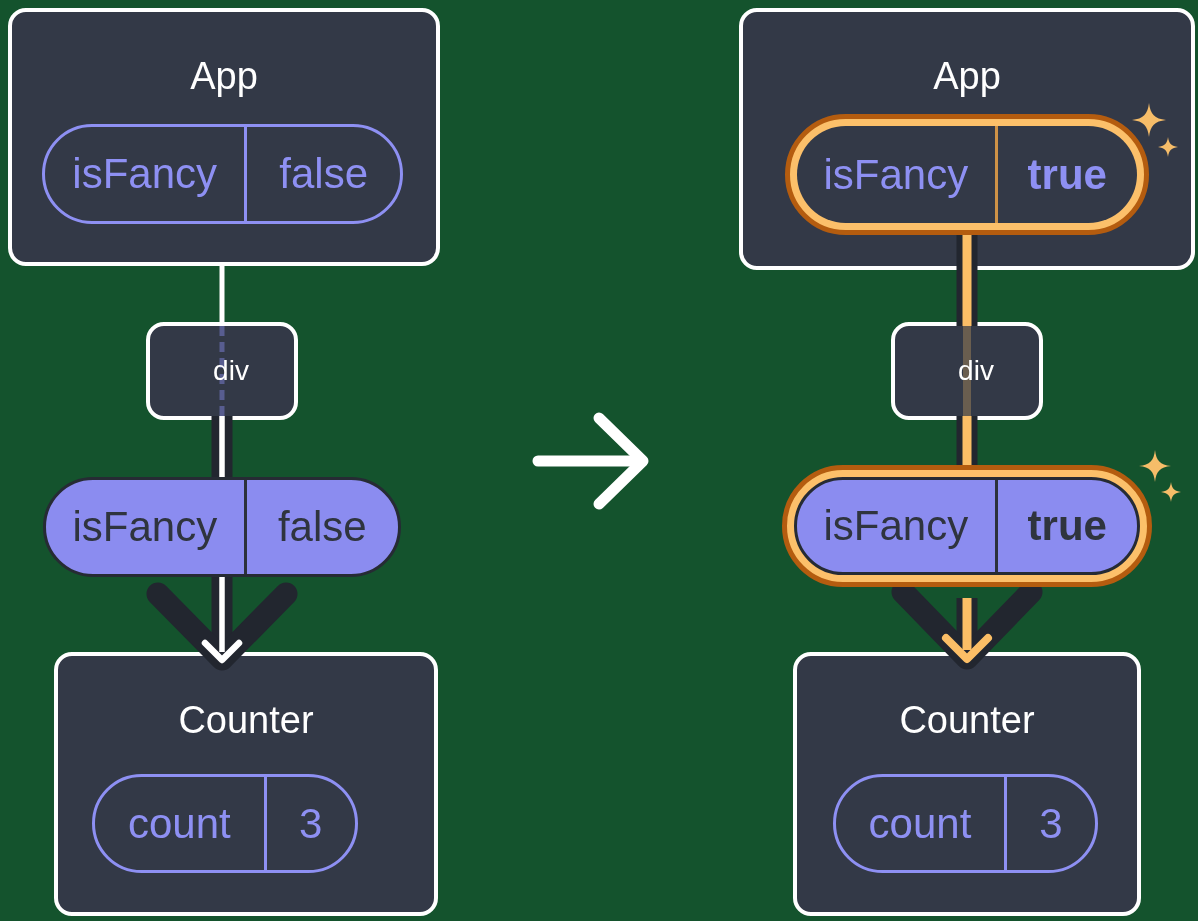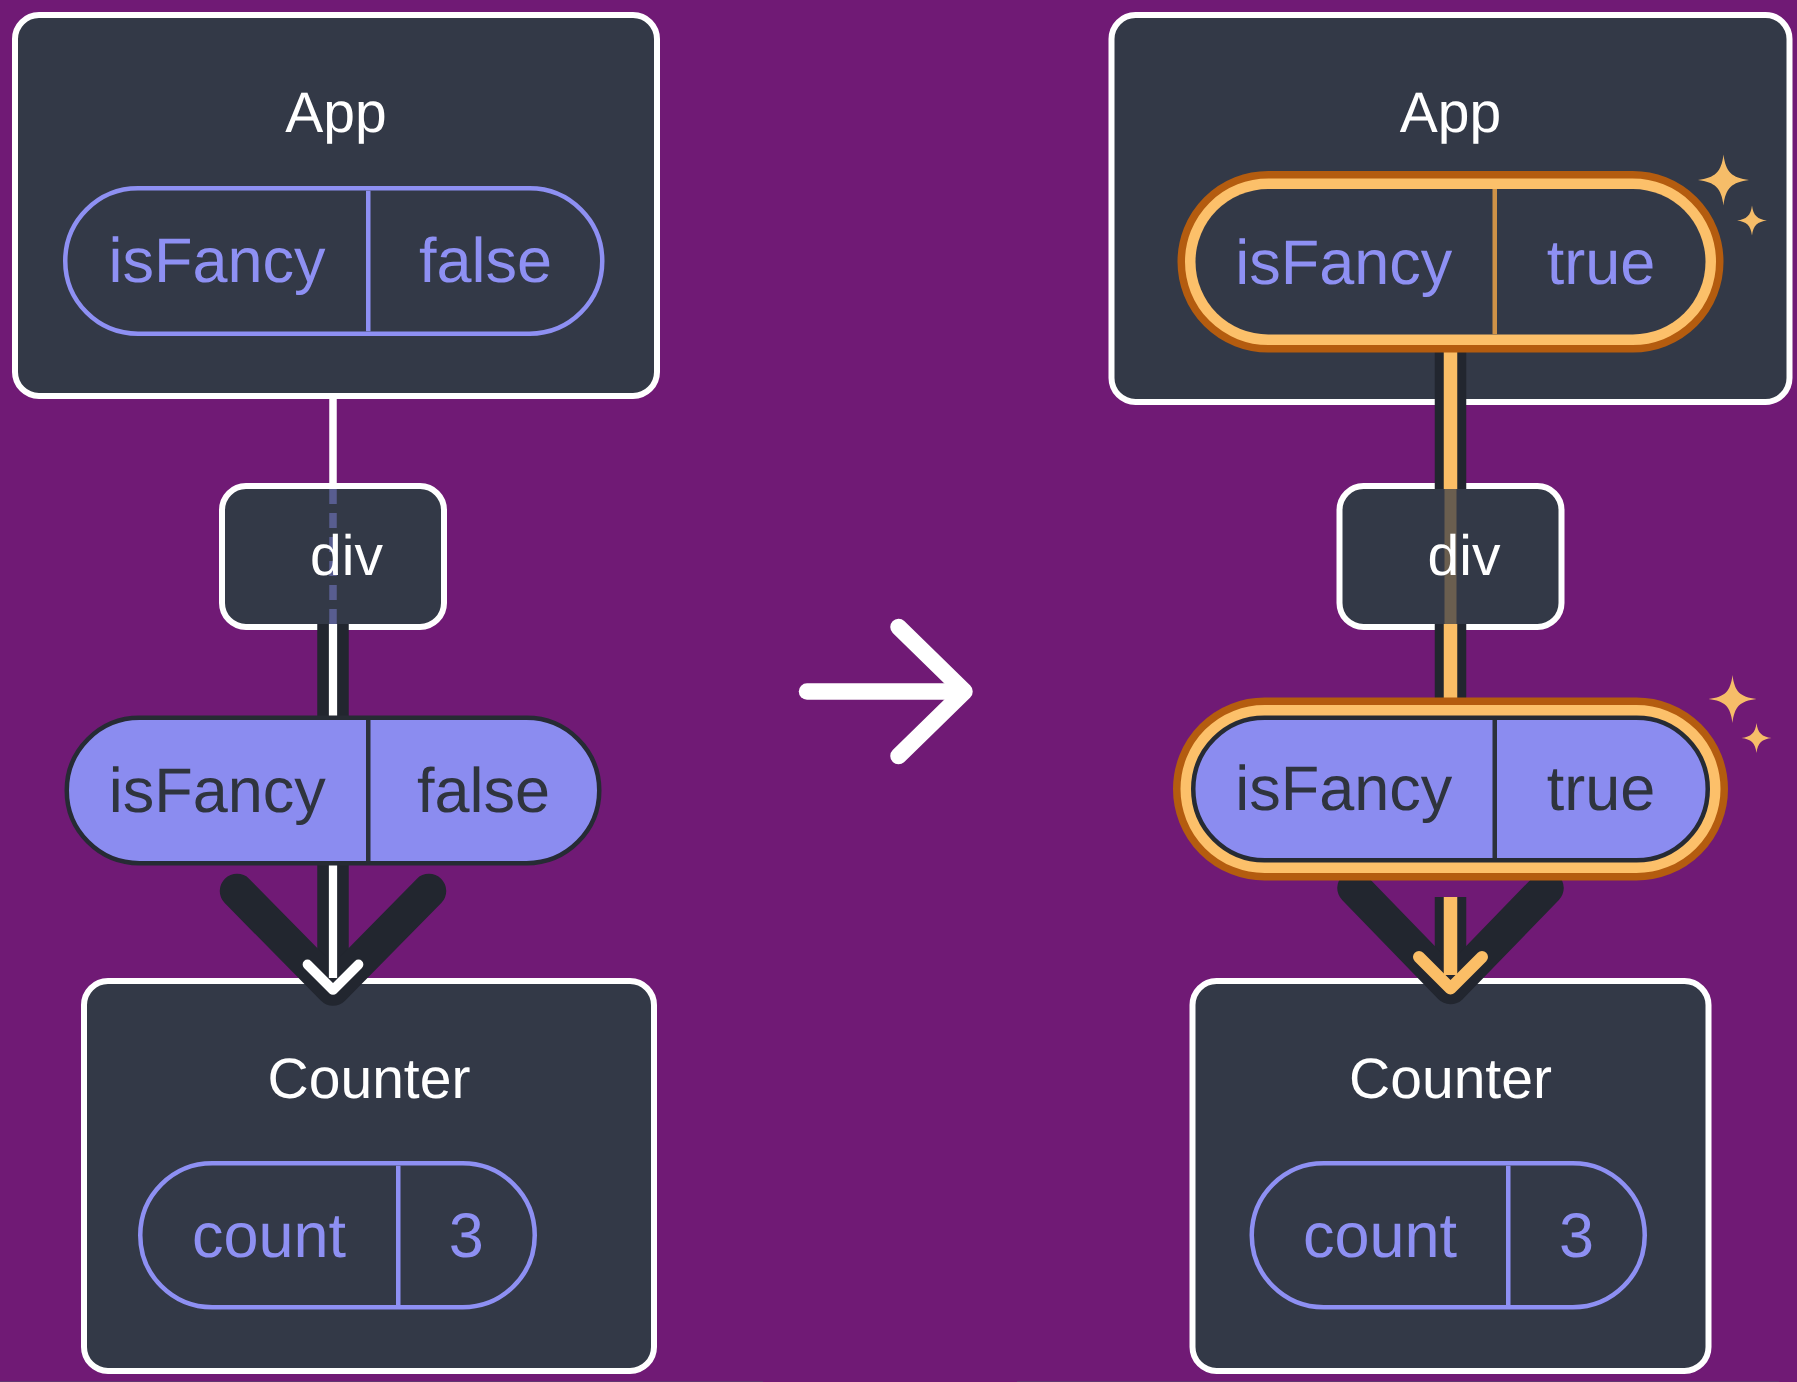--- a/index.html
+++ b/index.html
@@ -3,21 +3,21 @@
 <meta charset="utf-8">
 <style>
   html,body{margin:0;padding:0;}
   body{
     width:1198px;height:921px;
     background:#4d6670;
     font-family:"Liberation Sans", sans-serif;
     -webkit-font-smoothing:antialiased;
   }
   .stage{
-    position:relative;width:1198px;height:921px;overflow:hidden;background:#701a75;
+    position:relative;width:1198px;height:921px;overflow:hidden;background:#14532d;
   }
   
   .card{
     position:absolute;
     background:#333947;
     border:4px solid #ffffff;
     border-radius:18px;
     box-sizing:border-box;
   }
   .card-title{
@@ -26,21 +26,21 @@
     font-size:38px;
     font-weight:500;
     line-height:1.2;
     color:#ffffff;
     position:relative;
   }
   .div-card{
     display:flex;align-items:center;justify-content:center;
   }
   .div-label{
-    font-size:38px;font-weight:500;color:#ffffff;position:relative;line-height:1;margin-left:18px;
+    font-size:28px;font-weight:500;color:#ffffff;position:relative;line-height:1;margin-left:18px;
   }
   .inner-line{
     position:absolute;top:0;bottom:0;left:50%;transform:translateX(-50%);
   }
   .inner-line.dash-purple{width:0;border-left:5px dashed rgba(141,143,245,0.42);}
   .inner-line.solid-orange{width:8px;background:rgba(251,190,102,0.28);}
   
   .pill{
     position:absolute;
     display:flex;
@@ -66,21 +66,21 @@
     background:#8b8cf0;
     border:3px solid #262b34;
     color:#2f343e;
   }
   .pill.filled .cell-name{border-right:3px solid #2c313b;}
   .pill.dark-inner{
     background:#333947;
     color:#8e90f3;
   }
   .pill.dark-inner .cell-name{border-right:3px solid #cf9247;}
-  .pill .bold{font-weight:400;}
+  .pill .bold{font-weight:700;}
   .cell59{width:59% !important;}
   .cell66{width:66% !important;}
   
   .ring{
     position:absolute;
     border-radius:999px;
     background:#fcc06a;
     border:5px solid #b45c0f;
     padding:7px;
     box-sizing:border-box;

